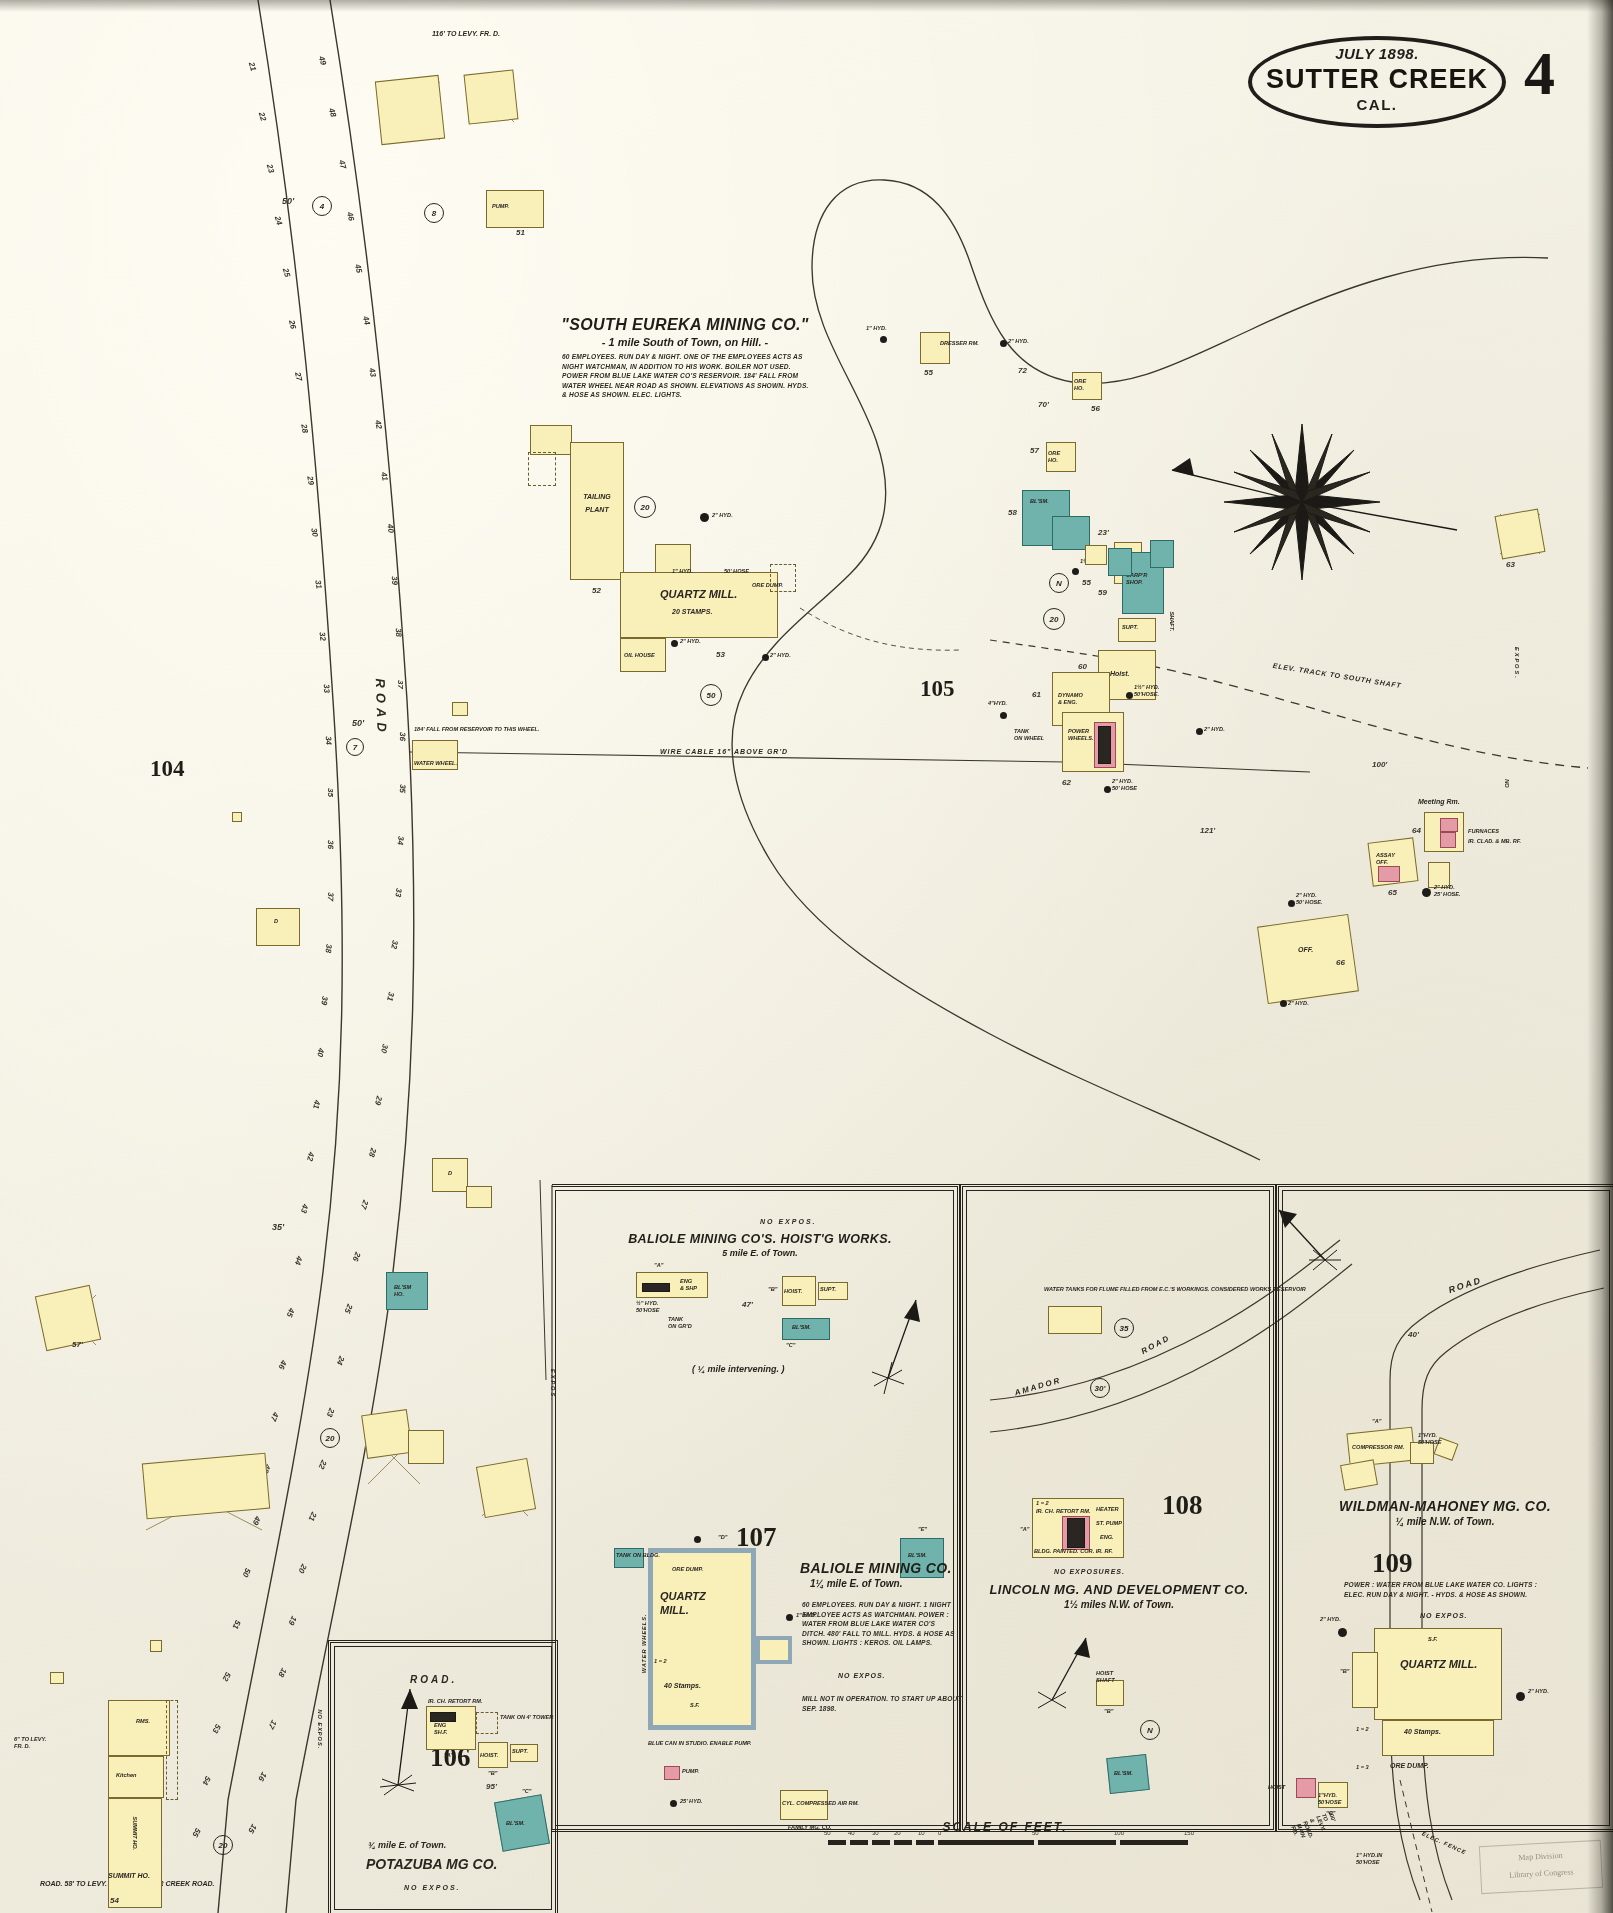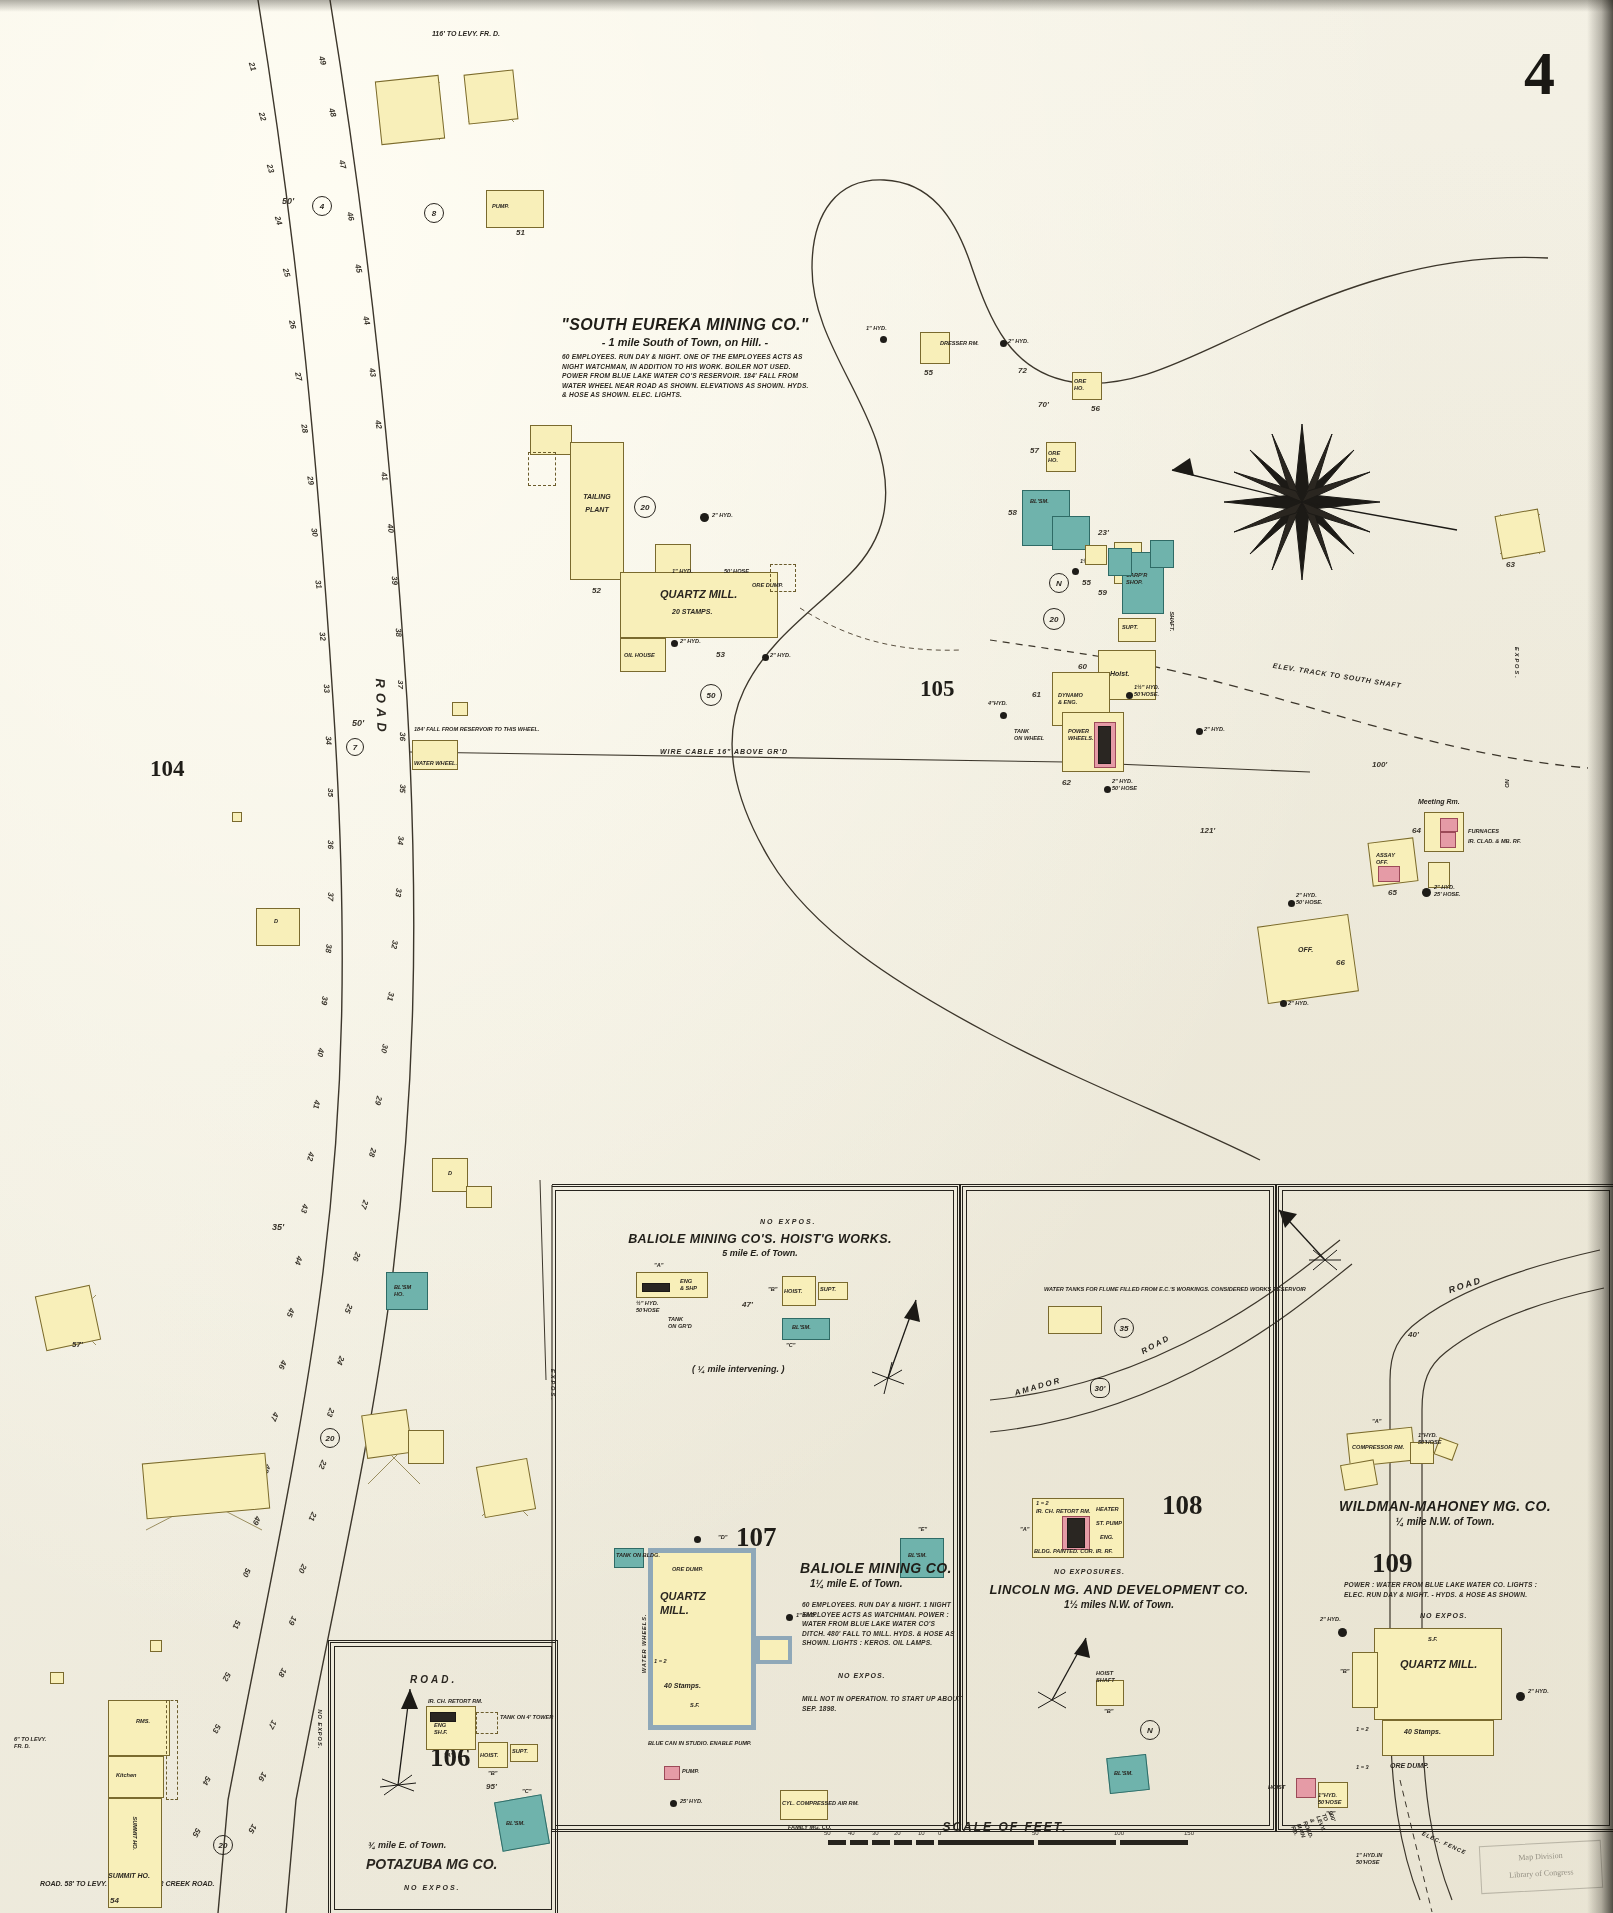--- a/index.html
+++ b/index.html
@@ -88,20 +88,26 @@
   #loc-stamp div{font-size:8px;color:#3c3830;text-align:center;font-family:"Liberation Serif",serif;}
   #loc-stamp .l1{margin-top:8px;}
   #loc-stamp .l2{margin-top:8px;}
 </style>
 </head>
 <body>
 
 <div id="sheet">
   <div id="paper-tone"></div>
 
+  <div id="cartouche">
+    <div class="oval"></div>
+    <div class="july">JULY 1898.</div>
+    <div class="town">SUTTER CREEK</div>
+    <div class="state">CAL.</div>
+  </div>
   <div id="sheet-no">4</div>
 
   <svg id="road-band" viewBox="0 0 1613 1913">
 
     <path d="M 258,0 C 300,260 318,470 333,700 C 348,930 345,1100 322,1280
              C 300,1450 262,1620 228,1800 L 218,1913" fill="none" stroke="#3c362b" stroke-width="1.4"></path>
     <path d="M 330,0 C 372,260 392,470 407,700 C 420,930 414,1100 392,1280
              C 370,1450 330,1620 296,1800 L 286,1913" fill="none" stroke="#3c362b" stroke-width="1.4"></path>
 
     <path d="M 1548,258 C 1430,252 1330,292 1250,330 C 1180,362 1130,390 1072,382
@@ -549,21 +555,21 @@
   <div class="bodytxt" style="left:802px;top:1600px;width:156px;">60 EMPLOYEES.  RUN DAY &amp; NIGHT. 1 NIGHT EMPLOYEE ACTS AS WATCHMAN. POWER : WATER FROM BLUE LAKE WATER CO'S DITCH.  480' FALL TO MILL.  HYDS. &amp; HOSE AS SHOWN.   LIGHTS : KEROS. OIL LAMPS.</div>
   <div class="lbl tiny" style="left:838px;top:1672px;letter-spacing:1px;">NO   EXPOS.</div>
   <div class="bodytxt" style="left:802px;top:1694px;width:164px;">MILL NOT IN OPERATION.  TO START UP ABOUT SEP. 1898.</div>
 
   <div class="bldg yellow" style="left:1048px;top:1306px;width:54px;height:28px;"></div>
   <div class="blue" style="left:1058px;top:1312px;width:16px;height:16px;"></div>
   <div class="blue" style="left:1078px;top:1312px;width:16px;height:16px;"></div>
   <div class="lbl xtiny" style="left:1044px;top:1286px;">WATER TANKS FOR FLUME FILLED FROM E.C.'S WORKINGS. CONSIDERED WORKS RESERVOIR</div>
   <div class="lbl xtiny" style="left:1014px;top:1382px;font-size:8px;letter-spacing:2px;transform:rotate(-16deg);">AMADOR</div>
   <div class="lbl xtiny" style="left:1140px;top:1340px;font-size:8px;letter-spacing:2px;transform:rotate(-28deg);">ROAD</div>
-  <div class="circ" style="left:1090px;top:1378px;width:18px;height:18px;border-radius:8px;">30'</div>
+  <div class="circ" style="left:1090px;top:1378px;width:18px;height:18px;">30'</div>
 
   <div class="bldg yellow" style="left:1032px;top:1498px;width:92px;height:60px;"></div>
   <div class="lbl xtiny" style="left:1036px;top:1508px;">IR. CH. RETORT RM.</div>
   <div class="lbl xtiny" style="left:1036px;top:1500px;">1 = 2</div>
   <div class="pink" style="position:absolute;left:1062px;top:1516px;width:26px;height:32px;"></div>
   <div class="dark" style="position:absolute;left:1067px;top:1518px;width:16px;height:28px;"></div>
   <div class="lbl xtiny" style="left:1096px;top:1506px;">HEATER</div>
   <div class="lbl xtiny" style="left:1096px;top:1520px;">ST. PUMP</div>
   <div class="lbl xtiny" style="left:1100px;top:1534px;">ENG.</div>
   <div class="lbl xtiny" style="left:1034px;top:1548px;">BLDG. PAINTED.  COR. IR. RF.</div>

